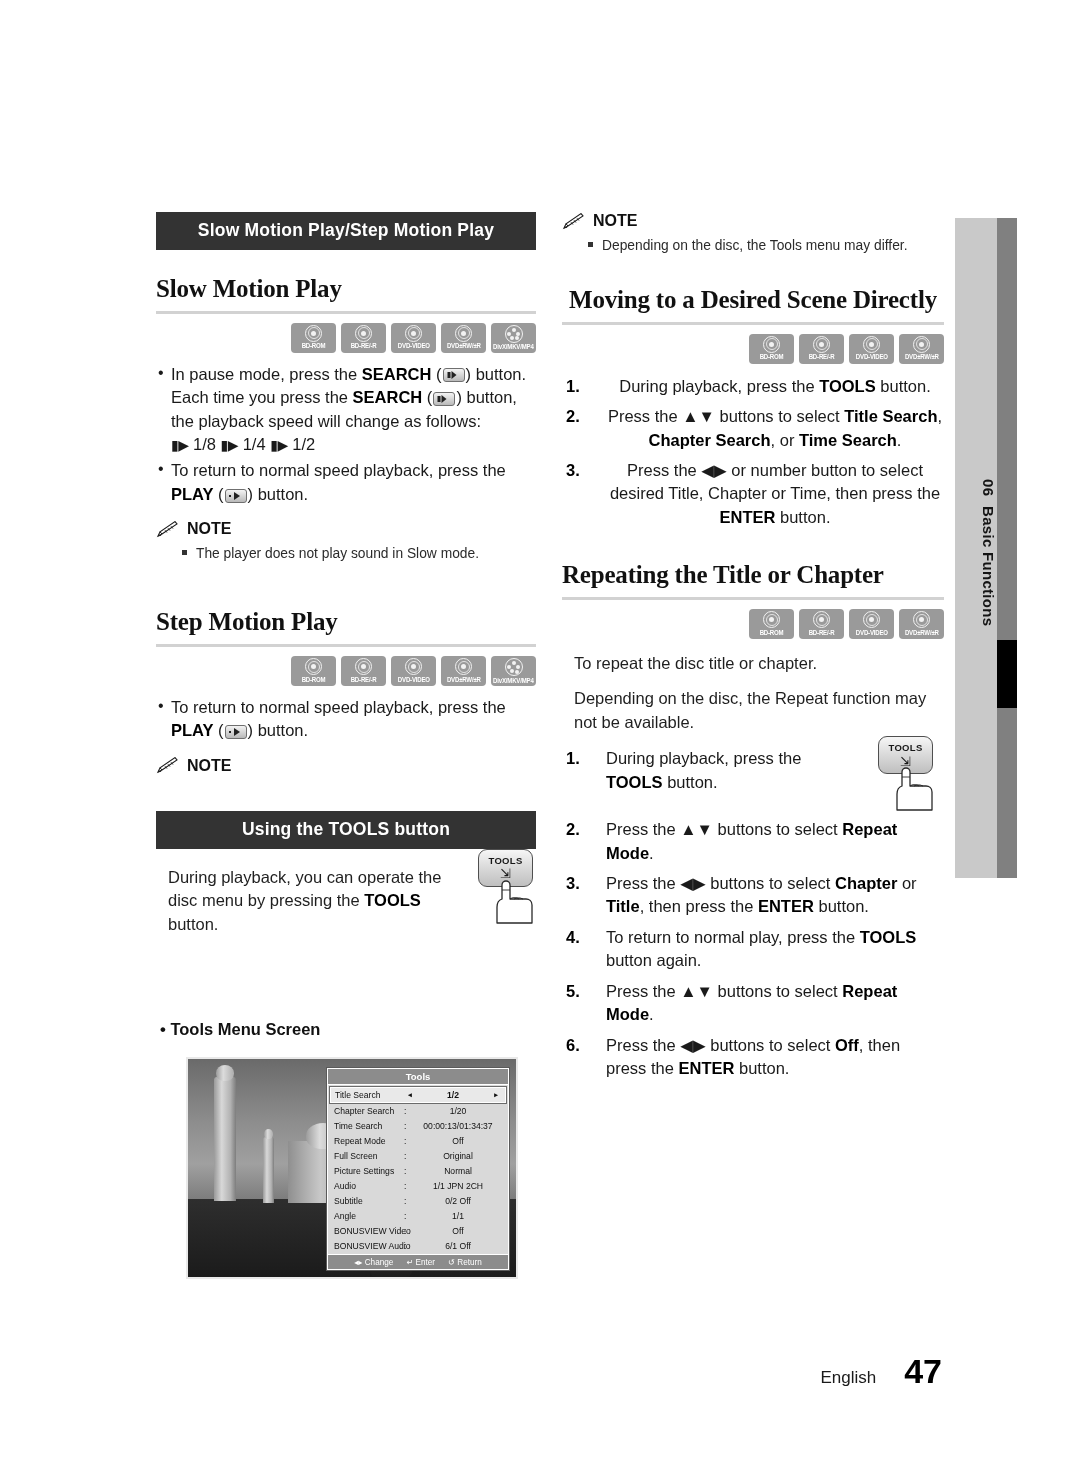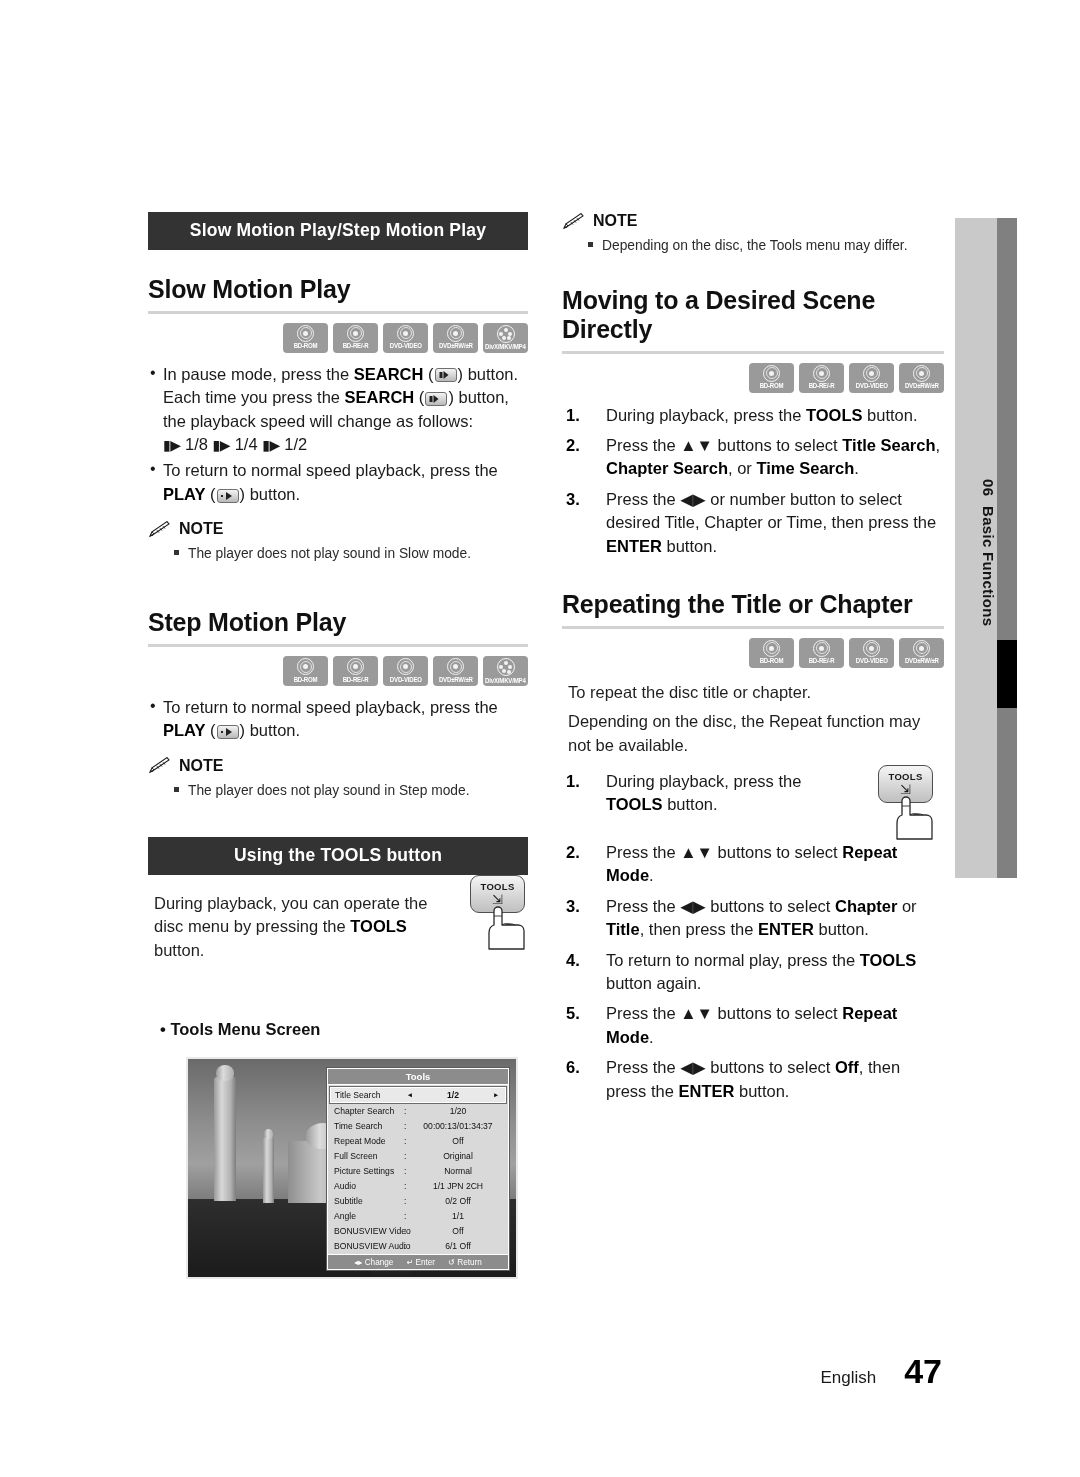--- a/index.html
+++ b/index.html
@@ -38,40 +38,41 @@
     width:42px; height:660px;
     display:flex; align-items:flex-start; justify-content:center;
     writing-mode:vertical-rl;
     font-size:15px; font-weight:bold; letter-spacing:0.3px;
     color:#141414;
     padding-top:10px;
   }
   .side-tab-text .chapnum { margin-bottom:10px; }
 
   
-  .col-left  { position:absolute; left:148px; top:212px; width:380px; }
+  .col-left  { position:absolute; left:156px; top:212px; width:380px; }
   .col-right { position:absolute; left:562px; top:212px; width:382px; }
 
   
   .band {
     background:#333333;
     color:#ffffff;
     font-size:17.5px; font-weight:bold;
     text-align:center;
     padding:8px 6px 9px 6px;
     letter-spacing:0.2px;
   }
 
   
   .h-big {
     font-size:25px; font-weight:bold;
     letter-spacing:-0.2px;
     margin:0; padding:0;
     color:#111;
     line-height:1.15;
+    font-family:Liberation Serif, serif;
   }
   .h-rule {
     border-top:3px solid #d2d2d2;
     margin-top:7px;
   }
 
   
   .badges { display:flex; gap:5px; justify-content:flex-end; margin-top:9px; }
   .badge {
     width:45px; height:30px;
@@ -106,21 +107,21 @@
   .badge.film .reel {
     width:18px; height:18px; border-radius:50%;
     border:1.6px solid #f2f2f2; position:relative;
   }
   .badge.film .reel i {
     position:absolute; width:4px; height:4px; border-radius:50%;
     background:#f2f2f2;
   }
 
   
-  .p { font-size:16.5px; line-height:1.42; color:#1f1f1f; margin:6px; }
+  .p { font-size:16.5px; line-height:1.42; color:#1f1f1f; margin:12px; }
   .bullets { margin:10px 0 0 0; padding:0; list-style:none; }
   .bullets > li {
     position:relative; padding-left:15px;
     font-size:16.5px; line-height:1.42; margin-bottom:3px;
   }
   .bullets > li::before {
     content:"•"; position:absolute; left:2px; top:-1px; font-size:16px;
   }
   b, strong { font-weight:bold; color:#000; }
 
@@ -425,23 +426,20 @@
       <div class="note">
         <div class="note-head">
           <svg class="pencil" width="24" height="17" viewBox="0 0 24 17">
             <path d="M2 15 L6 13 L21 3 L19 0.6 L4 10.8 Z" fill="#fff" stroke="#1b1b1b" stroke-width="1.1"></path>
             <path d="M4 10.8 L6 13" stroke="#1b1b1b" stroke-width="1"></path>
             <path d="M2 15 L5.2 14.2" stroke="#1b1b1b" stroke-width="1"></path>
             <path d="M9 9.2 L11 11.6 M12 7.2 L14 9.6 M15 5.2 L17 7.6" stroke="#1b1b1b" stroke-width="0.8"></path>
           </svg>
           <span>NOTE</span>
         </div>
-        <ul class="note-items">
-          <li>The player does not play sound in Step mode.</li>
-        </ul>
       </div>
     </div>
 
     <div style="margin-top:36px; position:relative;">
       <div class="band">Using the TOOLS button</div>
       <div style="margin-top:17px; width:310px;">
         <p class="p">
           <span>During playback, you can operate the disc menu by pressing the </span><b>TOOLS</b><span> button.</span>
         </p>
       </div>
@@ -566,21 +564,21 @@
           <path d="M2 15 L5.2 14.2" stroke="#1b1b1b" stroke-width="1"></path>
           <path d="M9 9.2 L11 11.6 M12 7.2 L14 9.6 M15 5.2 L17 7.6" stroke="#1b1b1b" stroke-width="0.8"></path>
         </svg>
         <span>NOTE</span>
       </div>
       <ul class="note-items">
         <li>Depending on the disc, the Tools menu may differ.</li>
       </ul>
     </div>
 
-    <div style="margin-top:30px;">
+    <div style="margin-top:30px;text-align:center;">
       <div class="h-big">Moving to a Desired Scene Directly</div>
       <div class="h-rule"></div>
       <div class="badges">
         <div class="badge">
             <div class="disc"></div>
             <div class="blabel">BD-ROM</div>
           </div>
         <div class="badge">
             <div class="disc"></div>
             <div class="blabel">BD-RE/-R</div>

